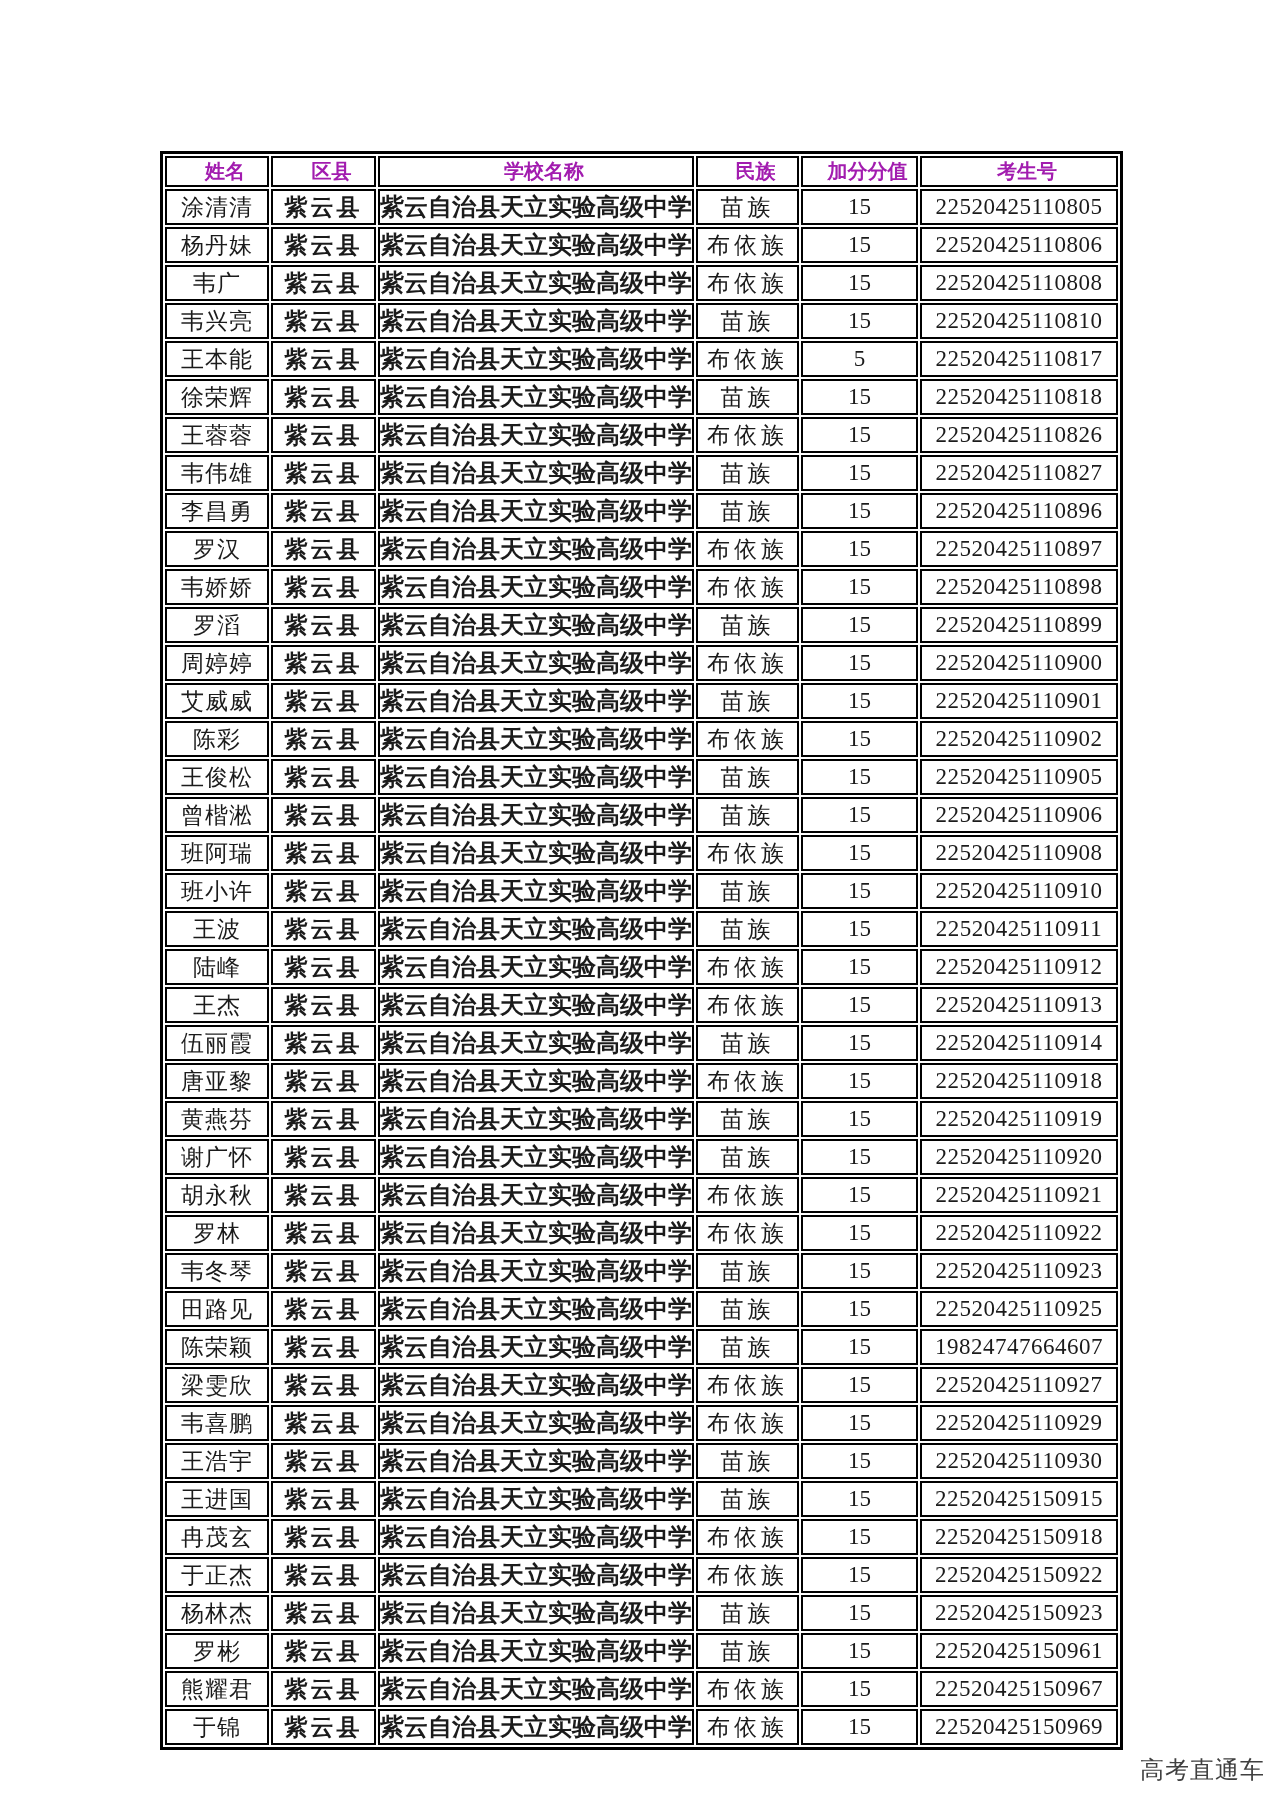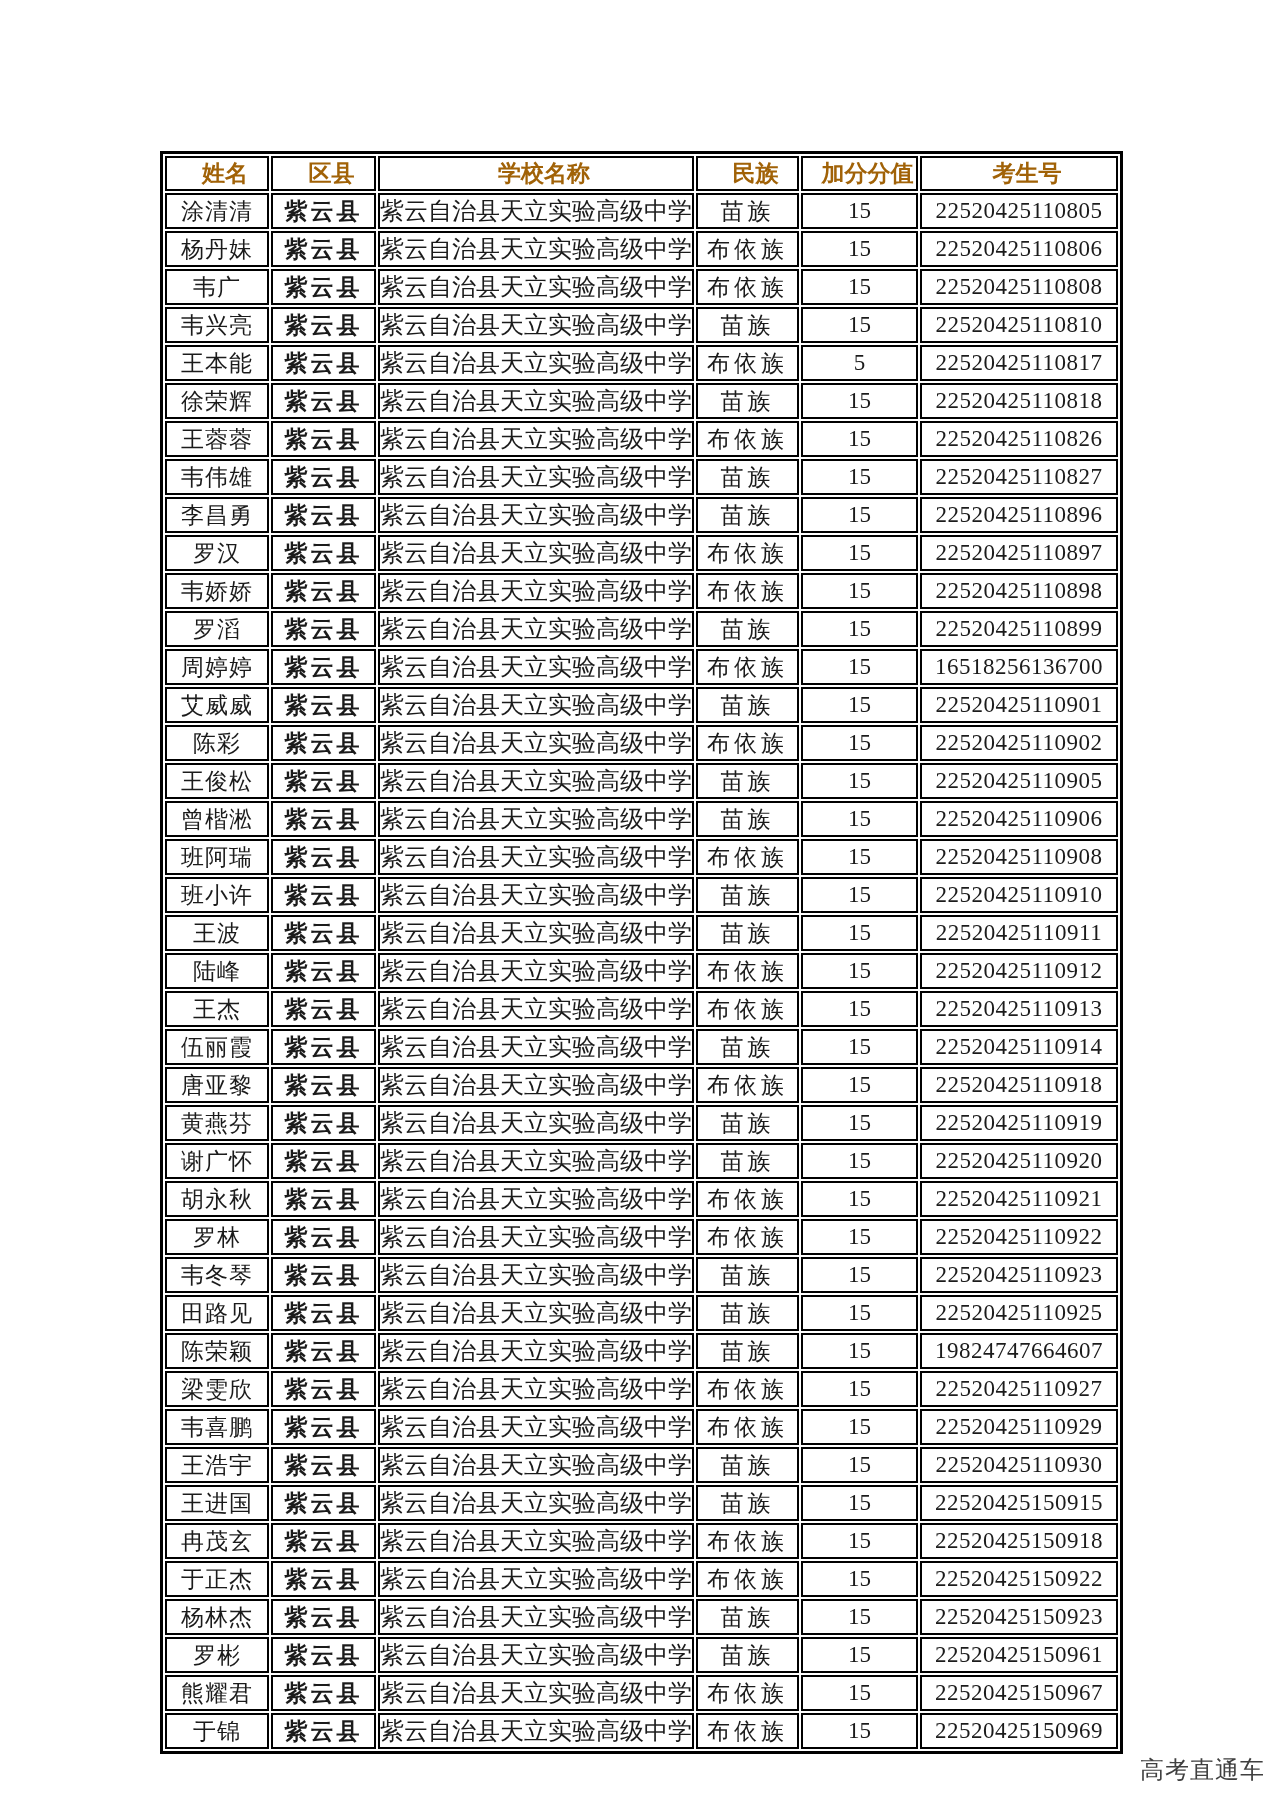--- a/index.html
+++ b/index.html
@@ -24,40 +24,41 @@
     box-sizing: border-box;
     padding: 0;
     text-align: center;
     vertical-align: middle;
     background: #ffffff;
     overflow: hidden;
     white-space: nowrap;
   }
   table.roster th {
     height: 30px;
-    font-size: 23px;
+    font-size: 20px;
     font-weight: bold;
-    color: #a16207;
+    color: #a21caf;
     padding-left: 16px;
   }
   table.roster td { height: 29px; font-size: 23px; }
 
   td.c-name      { letter-spacing: 1px; }
   td.c-district  { letter-spacing: 3px; font-weight: bold; }
   td.c-ethnic    { letter-spacing: 4px; margin-left: 29px; }
   td.c-bonus     { font-size: 22px; }
   td.c-candidate { font-size: 22px; letter-spacing: 0.5px; }
   td.c-school    { padding: 0; }
   .school-text {
     width: 100%;
     font-size: 24px;
     letter-spacing: 0;
     white-space: nowrap;
     overflow: hidden;
     text-align: left;
+    font-weight: bold;
   }
 
   .watermark {
     position: absolute;
     left: 1140px; top: 1754px;
     font-size: 24px;
     letter-spacing: 1px;
     color: #404040;
     font-family: "Liberation Serif", "DejaVu Serif", serif;
   }
@@ -215,21 +216,21 @@
     <td class="c-candidate">22520425110899</td>
   </tr>
         <tr>
     <td class="c-name">周婷婷</td>
     <td class="c-district">紫云县</td>
     <td class="c-school">
       <div class="school-text">紫云自治县天立实验高级中学</div>
     </td>
     <td class="c-ethnic">布依族</td>
     <td class="c-bonus">15</td>
-    <td class="c-candidate">16518256136700</td>
+    <td class="c-candidate">22520425110900</td>
   </tr>
         <tr>
     <td class="c-name">艾威威</td>
     <td class="c-district">紫云县</td>
     <td class="c-school">
       <div class="school-text">紫云自治县天立实验高级中学</div>
     </td>
     <td class="c-ethnic">苗族</td>
     <td class="c-bonus">15</td>
     <td class="c-candidate">22520425110901</td>

